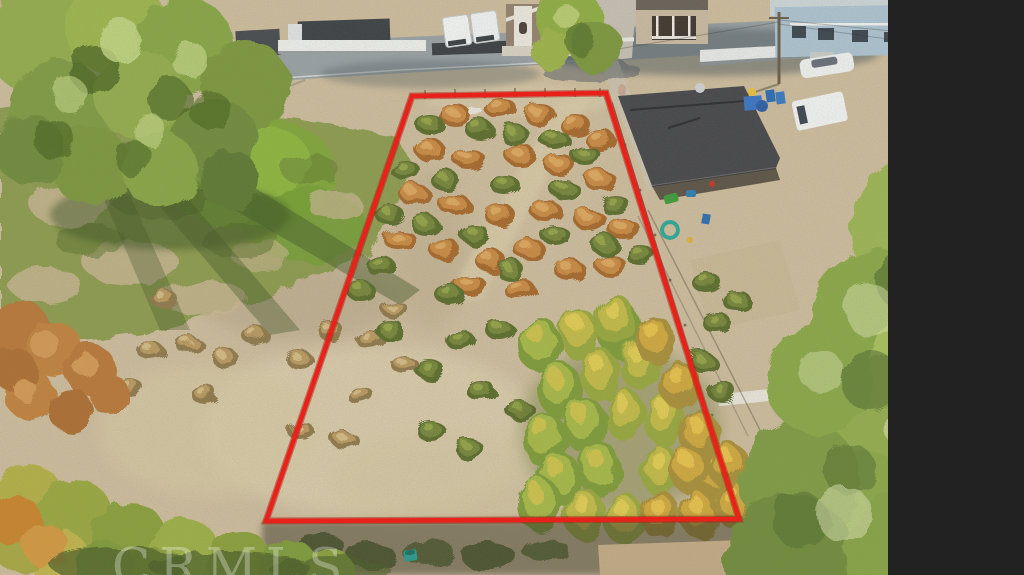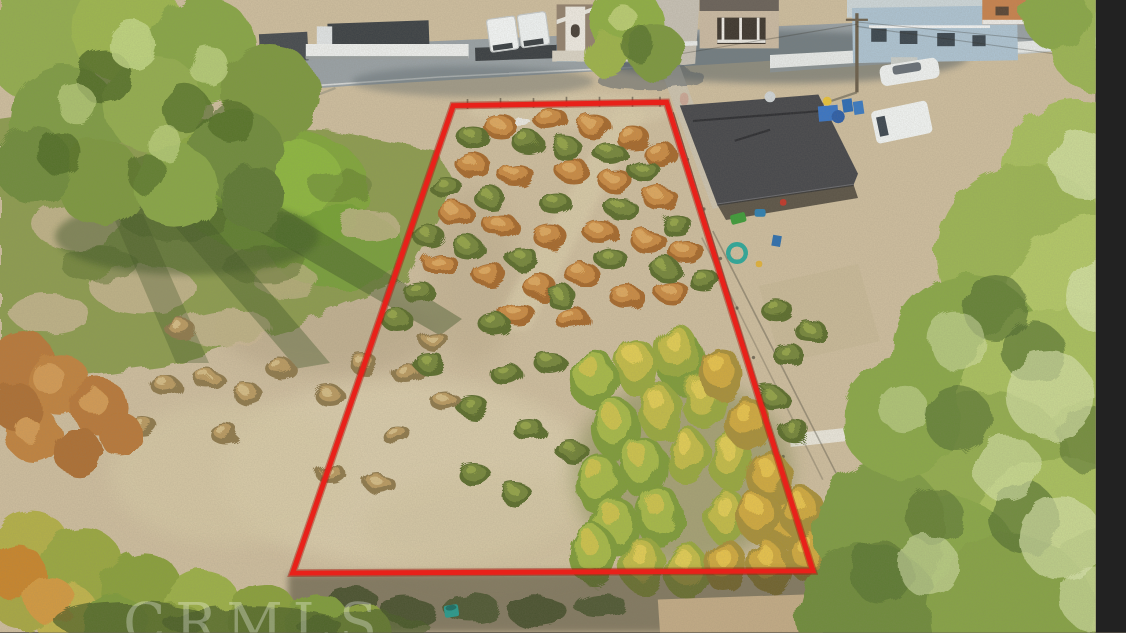--- a/index.html
+++ b/index.html
@@ -1,16 +1,16 @@
 <!DOCTYPE html>
 <html><head>
 <meta charset="utf-8">
 <style>
   html,body{margin:0;padding:0;background:#222;}
-  .stage{position:relative;width:996px;height:575px;overflow:hidden;font-family:"Liberation Sans",sans-serif;}
+  .stage{position:relative;width:888px;height:575px;overflow:hidden;font-family:"Liberation Sans",sans-serif;}
   svg{display:block;}
   .wm{font-family:"DejaVu Serif",serif;font-size:50px;letter-spacing:9px;fill:#ffffff;opacity:.3;}
 </style>
 </head>
 <body>
 
 <div class="stage">
 <svg width="1024" height="575" viewBox="0 0 1024 575" xmlns="http://www.w3.org/2000/svg">
 <defs>
   <filter id="soft" x="-30%" y="-30%" width="160%" height="160%">

